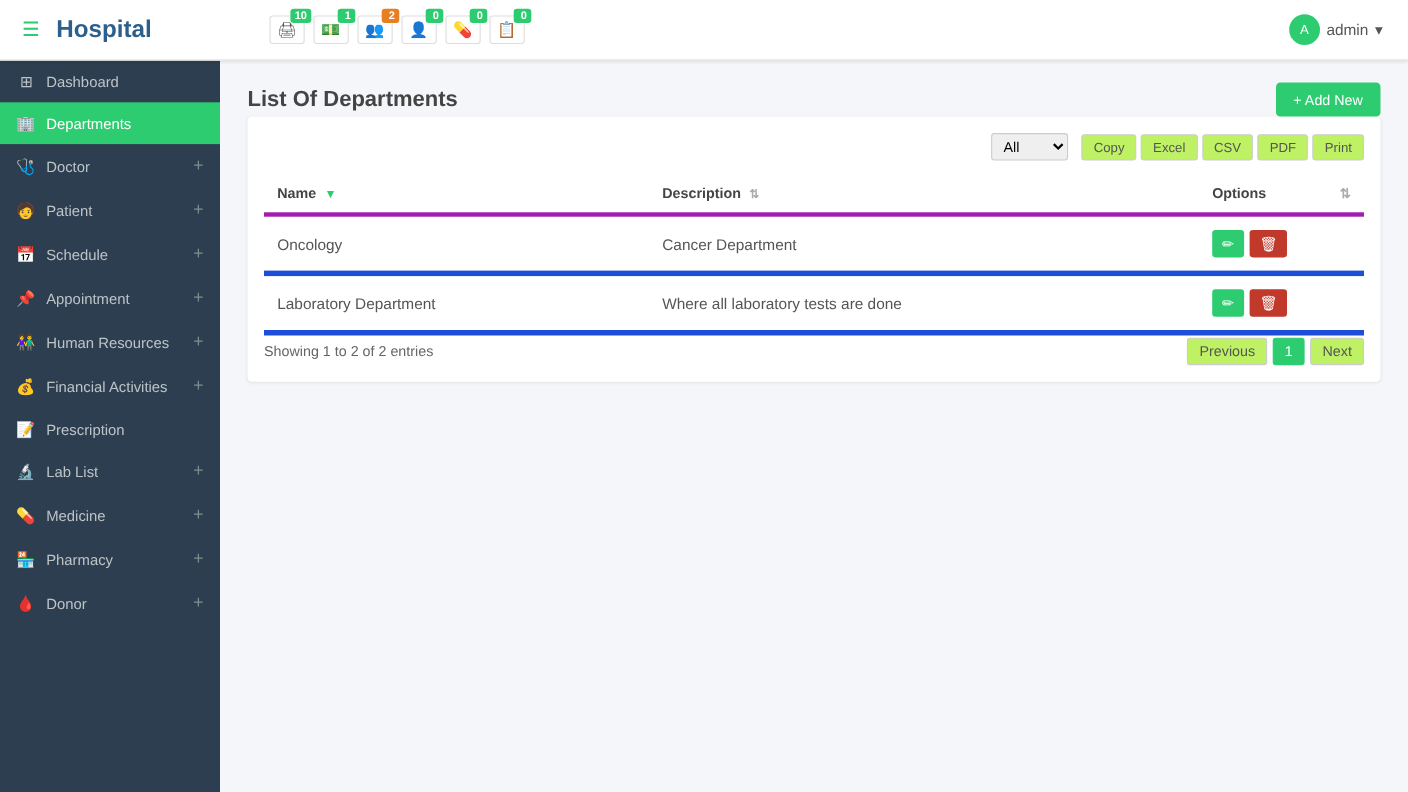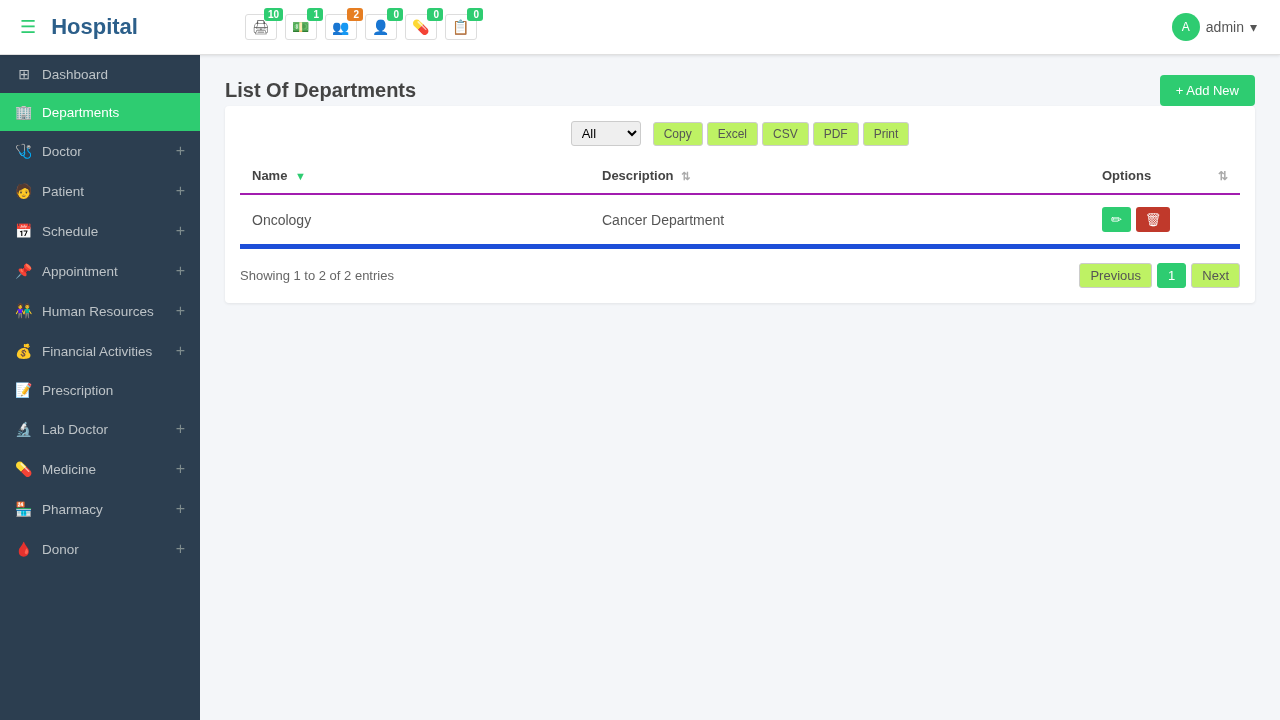--- a/index.html
+++ b/index.html
@@ -180,21 +180,20 @@
       border-radius: 4px;
       padding: 15px;
       box-shadow: 0 1px 3px rgba(0,0,0,0.08);
     }
 
     .table-controls {
       display: flex;
       align-items: center;
       justify-content: flex-end;
       margin-bottom: 12px;
-      flex-direction: column;
     }
     .show-select {
       display: flex;
       align-items: center;
       gap: 6px;
       font-size: 13px;
       color: #555;
     }
     .show-select select {
       border: 1px solid #ccc;
@@ -226,21 +225,21 @@
       outline: none;
     }
 
     
     .dept-table {
       width: 100%;
       border-collapse: collapse;
       font-size: 14px;
     }
     .dept-table thead tr {
-      border-bottom: 2px solid #a21caf;
+      border-bottom: 4px solid #a21caf;
     }
     .dept-table th {
       text-align: left;
       padding: 10px 12px;
       color: #444;
       font-weight: 600;
       font-size: 13px;
     }
     .dept-table th .sort-icon {
       display: inline-block;
@@ -285,21 +284,21 @@
       border-radius: 3px;
       cursor: pointer;
       font-size: 13px;
     }
 
     
     .table-footer {
       display: flex;
       align-items: center;
       justify-content: space-between;
-      margin-top: 14px;
+      margin-top: 2px;
       font-size: 13px;
       color: #666;
     }
     .pagination {
       display: flex;
       align-items: center;
       gap: 5px;
     }
     .page-btn {
       background: #bef264;
@@ -402,21 +401,21 @@
       <span class="s-label">Financial Activities</span>
       <span class="s-plus">+</span>
     </div>
       <div class="sidebar-item">
       <span class="s-icon">📝</span>
       <span class="s-label">Prescription</span>
 
     </div>
       <div class="sidebar-item">
       <span class="s-icon">🔬</span>
-      <span class="s-label">Lab Doctor</span>
+      <span class="s-label">Lab List</span>
       <span class="s-plus">+</span>
     </div>
       <div class="sidebar-item">
       <span class="s-icon">💊</span>
       <span class="s-label">Medicine</span>
       <span class="s-plus">+</span>
     </div>
       <div class="sidebar-item">
       <span class="s-icon">🏪</span>
       <span class="s-label">Pharmacy</span>
@@ -475,20 +474,30 @@
             <tr>
       <td>Oncology</td>
       <td>Cancer Department</td>
       <td>
         <div class="action-btns">
           <button class="btn-edit">✏</button>
           <button class="btn-delete">🗑</button>
         </div>
       </td>
     </tr>
+            <tr>
+      <td>Laboratory Department</td>
+      <td>Where all laboratory tests are done</td>
+      <td>
+        <div class="action-btns">
+          <button class="btn-edit">✏</button>
+          <button class="btn-delete">🗑</button>
+        </div>
+      </td>
+    </tr>
           </tbody>
       </table>
 
       <div class="table-footer">
         <span>Showing 1 to 2 of 2 entries</span>
         <div class="pagination">
           <button class="page-btn">Previous</button>
           <button class="page-btn active">1</button>
           <button class="page-btn">Next</button>
         </div>

